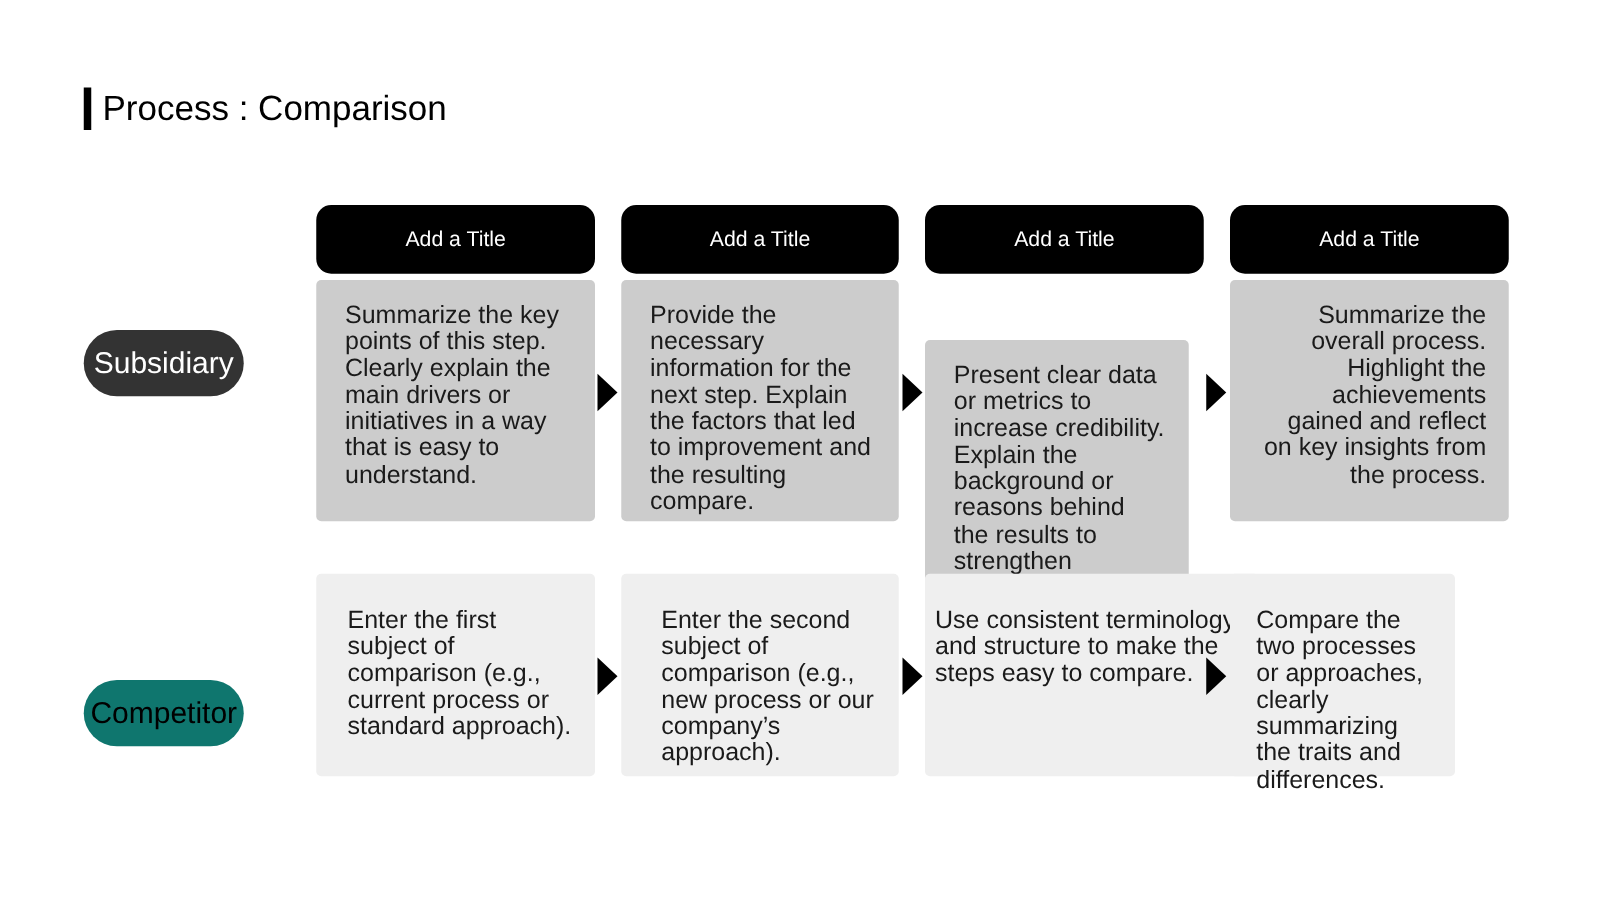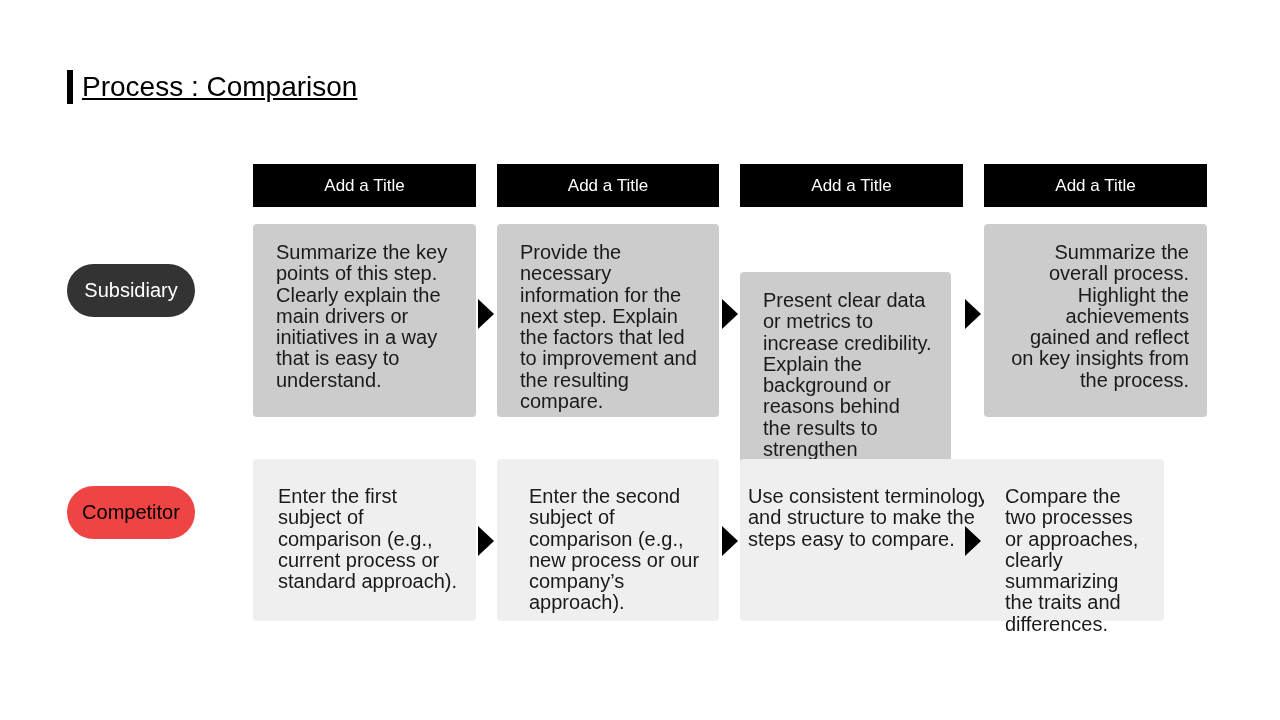--- a/index.html
+++ b/index.html
@@ -1,28 +1,28 @@
 <!DOCTYPE html>
 <html><head>
 <meta charset="utf-8">
 <style>
   html, body { margin: 0; padding: 0; }
   body {
     width: 1280px; height: 720px; background: #ffffff; position: relative;
     font-family: "Liberation Sans", "DejaVu Sans", sans-serif; color: #111; overflow: hidden;
   }
   .title-bar { position: absolute; left: 67px; top: 70px; width: 6px; height: 34px; background: #000; }
-  .page-title { position: absolute; left: 82px; top: 68px; font-size: 28px; line-height: 38px; color: #000; margin: 0; font-weight: normal; text-decoration: underline; }
+  .page-title { position: absolute; left: 82px; top: 68px; font-size: 28px; line-height: 38px; color: #000; margin: 0; font-weight: normal; }
 
   .row-label { position: absolute; left: 67px; width: 128px; height: 53px; border-radius: 27px;
-    display: flex; align-items: center; justify-content: center; font-size: 20px; }
+    display: flex; align-items: center; justify-content: center; font-size: 24px; }
   .row-label.dark { top: 264px; background: #333333; color: #fff; }
-  .row-label.light { top: 486px; background: #ef4444; color: #000; }
+  .row-label.light { top: 544px; background: #0f766e; color: #000; }
 
-  .col-header { position: absolute; top: 164px; height: 43px; background: #000; color: #fff; border-radius: 0;
+  .col-header { position: absolute; top: 164px; height: 55px; background: #000; color: #fff; border-radius: 12px;
     display: flex; align-items: center; justify-content: center; font-size: 17px; }
 
   .card { position: absolute; border-radius: 4px; box-sizing: border-box; padding: 18px 18px 0 23px;
     font-size: 20px; line-height: 21.3px; }
   .card.sub { top: 224px; height: 193px; background: #cccccc; color: #1a1a1a; }
   .card.comp { top: 459px; height: 162px; background: #efefef; color: #1a1a1a; padding-top: 27px; padding-left: 25px; }
 
   .arrow { position: absolute; width: 0; height: 0; border-top: 15px solid transparent; border-bottom: 15px solid transparent;
     border-left: 16px solid #000; }
 </style>

